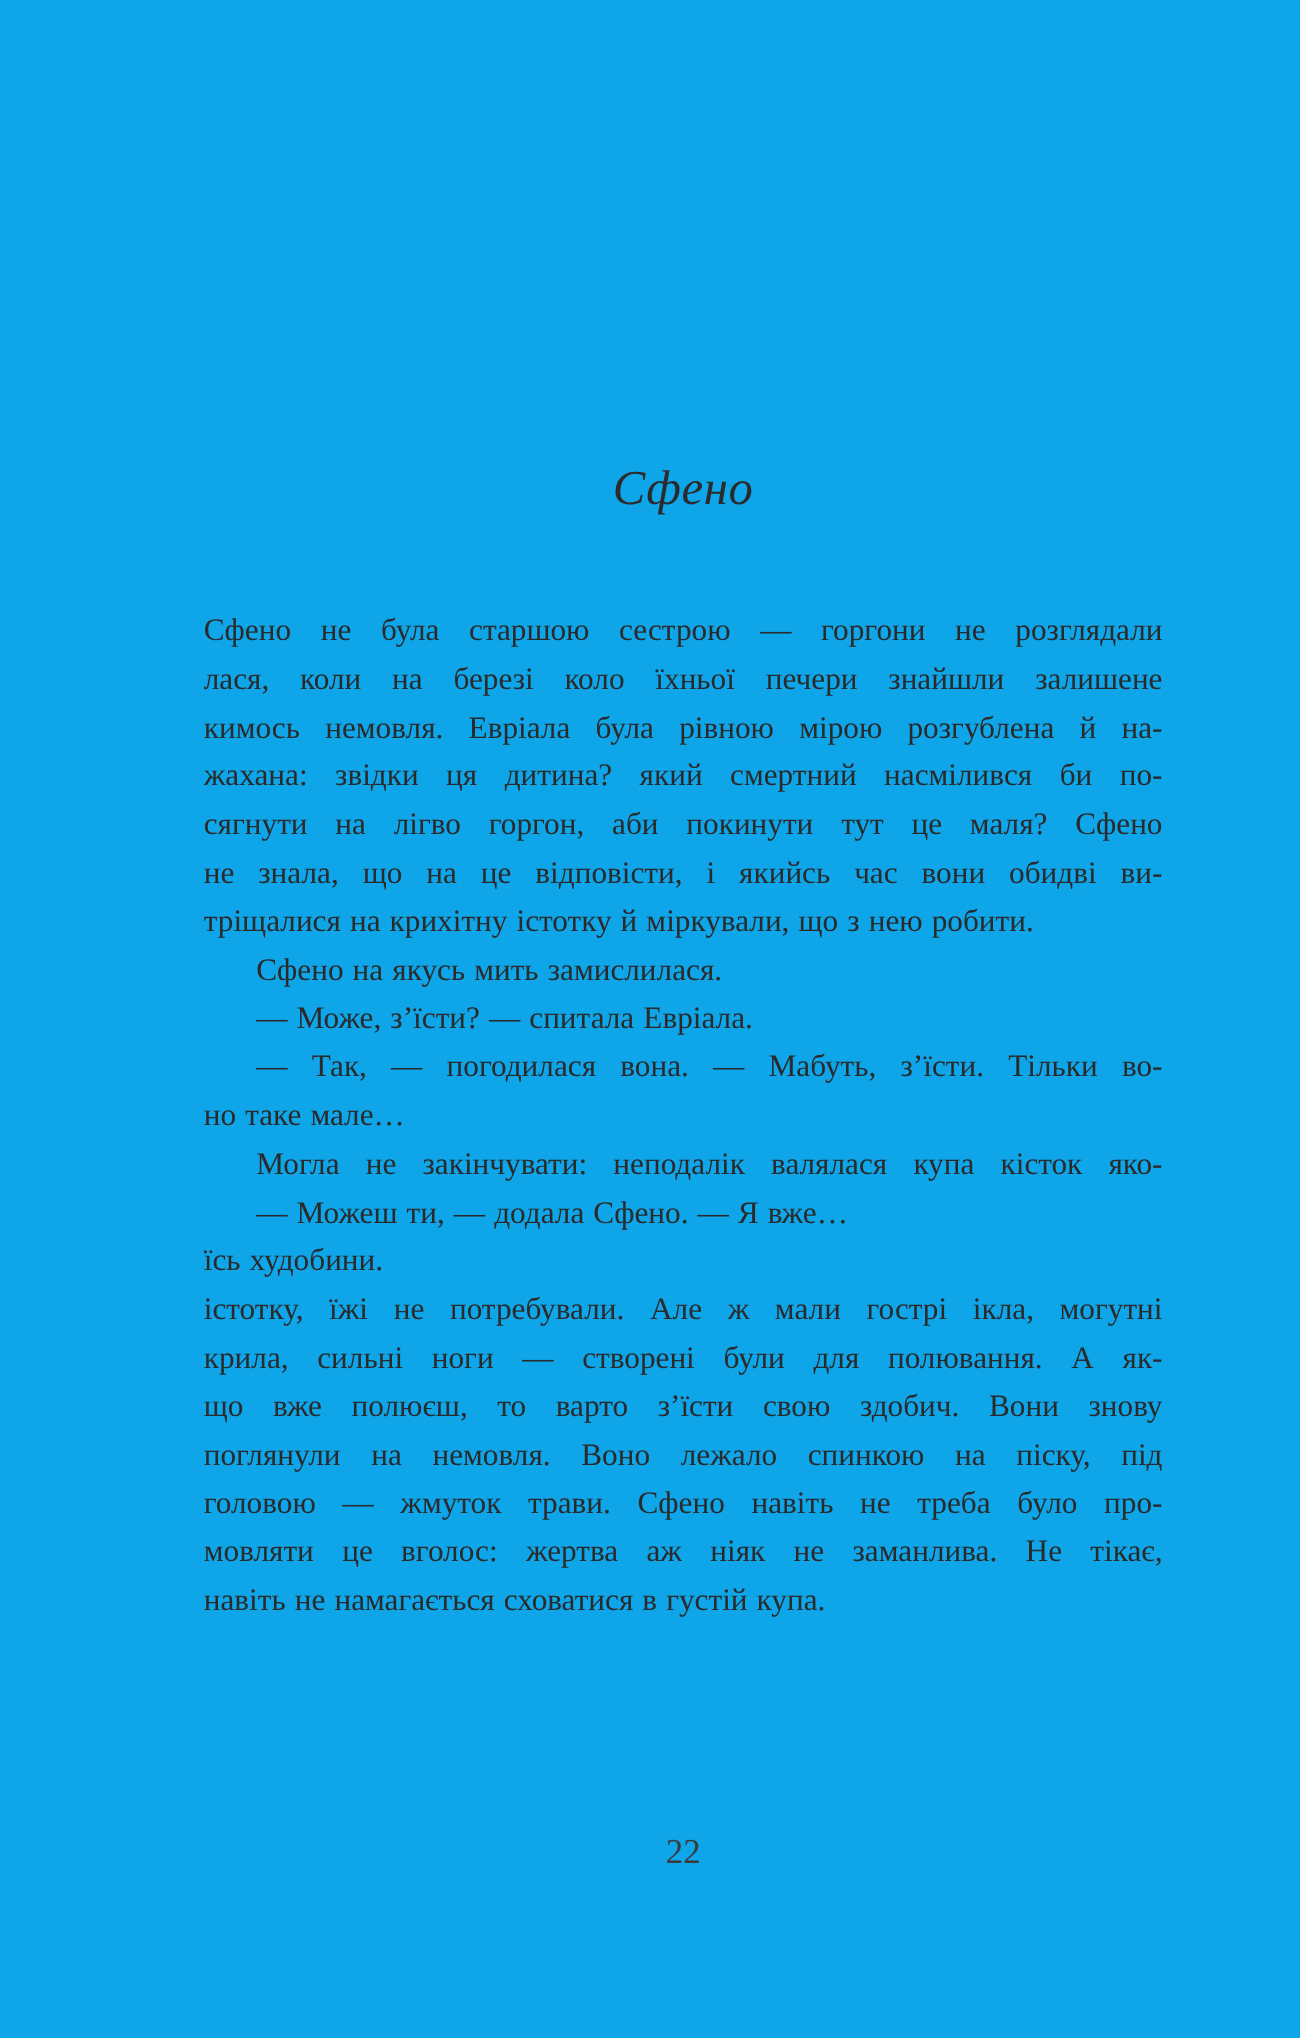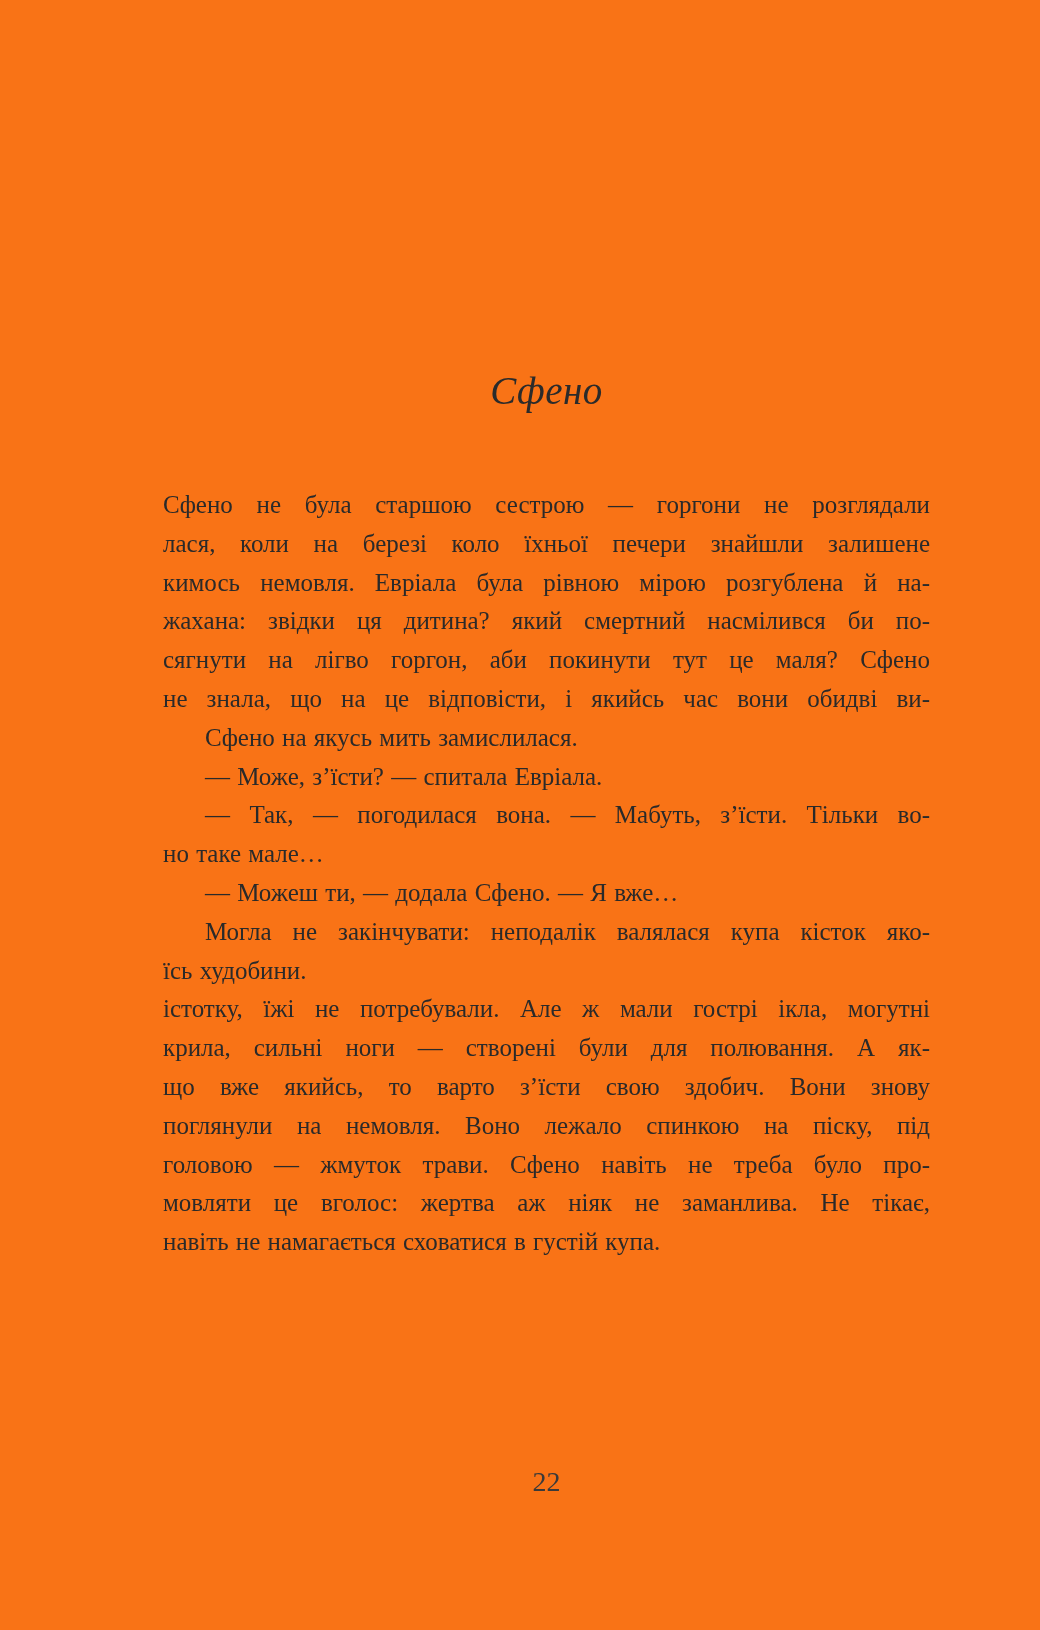--- a/index.html
+++ b/index.html
@@ -11,21 +11,21 @@
     height: 1630px;
     background: #ffffff;
     font-family: "Liberation Serif", "DejaVu Serif", serif;
     color: #262626;
     position: relative;
     overflow: hidden;
   }
   .sheet {
     position: absolute;
     inset: 0;
-    background: #f97316;
+    background: #0ea5e9;
   }
   .chapter-title {
     position: absolute;
     top: 368px;
     left: 163px;
     width: 767px;
     text-align: center;
     font-style: italic;
     font-size: 39px;
     line-height: 46px;
@@ -70,30 +70,31 @@
 <div class="sheet">
   <div class="chapter-title">Сфено</div>
 
   <div class="body-text">
       <div class="line justify">Сфено не була старшою сестрою — горгони не розглядали</div>
       <div class="line justify">лася, коли на березі коло їхньої печери знайшли залишене</div>
       <div class="line justify">кимось немовля. Евріала була рівною мірою розгублена й на-</div>
       <div class="line justify">жахана: звідки ця дитина? який смертний насмілився би по-</div>
       <div class="line justify">сягнути на лігво горгон, аби покинути тут це маля? Сфено</div>
       <div class="line justify">не знала, що на це відповісти, і якийсь час вони обидві ви-</div>
+      <div class="line">тріщалися на крихітну істотку й міркували, що з нею робити.</div>
       <div class="line indent">Сфено на якусь мить замислилася.</div>
       <div class="line indent">— Може, з’їсти? — спитала Евріала.</div>
       <div class="line indent justify">— Так, — погодилася вона. — Мабуть, з’їсти. Тільки во-</div>
       <div class="line">но таке мале…</div>
+      <div class="line indent justify">Могла не закінчувати: неподалік валялася купа кісток яко-</div>
       <div class="line indent">— Можеш ти, — додала Сфено. — Я вже…</div>
-      <div class="line indent justify">Могла не закінчувати: неподалік валялася купа кісток яко-</div>
       <div class="line">їсь худобини.</div>
       <div class="line justify">істотку, їжі не потребували. Але ж мали гострі ікла, могутні</div>
       <div class="line justify">крила, сильні ноги — створені були для полювання. А як-</div>
-      <div class="line justify">що вже якийсь, то варто з’їсти свою здобич. Вони знову</div>
+      <div class="line justify">що вже полюєш, то варто з’їсти свою здобич. Вони знову</div>
       <div class="line justify">поглянули на немовля. Воно лежало спинкою на піску, під</div>
       <div class="line justify">головою — жмуток трави. Сфено навіть не треба було про-</div>
       <div class="line justify">мовляти це вголос: жертва аж ніяк не заманлива. Не тікає,</div>
       <div class="line">навіть не намагається сховатися в густій купа.</div>
     </div>
 
   <div class="page-number">22</div>
 </div>
 
 </body></html>

